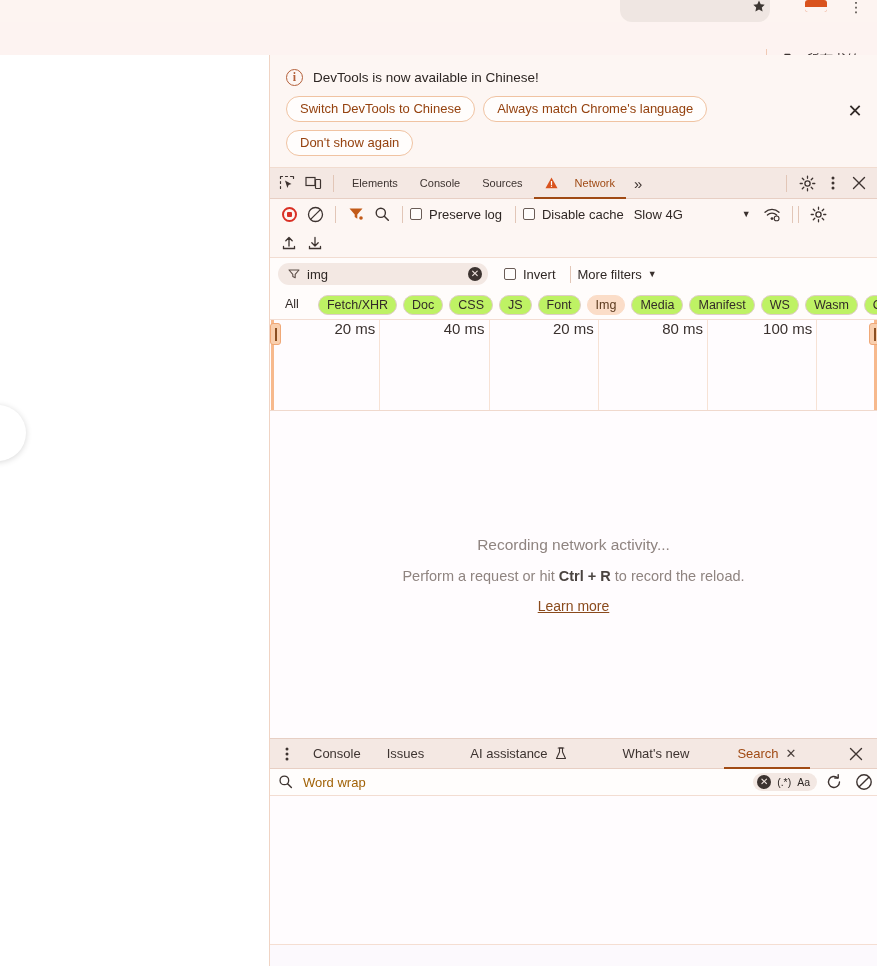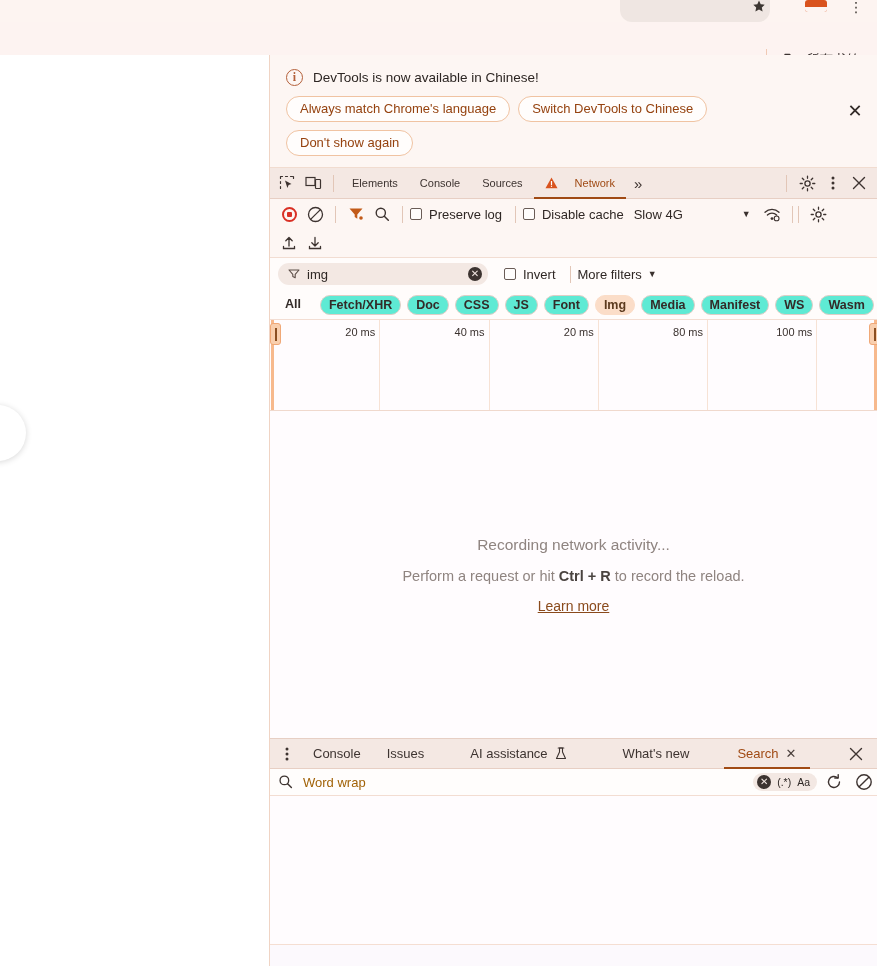--- a/index.html
+++ b/index.html
@@ -180,40 +180,39 @@
     cursor:pointer; flex:none;
   }
   .invert-wrap { display:flex; align-items:center; gap:7px; margin-left: 16px; cursor:pointer; }
   .morefilters { font-size: 13px; color:#2f2724; cursor:pointer; display:flex; align-items:center; gap:6px; }
 
   
   .pill-row {
     display:flex; align-items:center; gap: 6px; height: 30px;
     background:#fffcfb; padding-left: 8px; flex:none;
     border-bottom: 1px solid #f3ddd2;
-    font-weight: bold;
   }
   .pill {
     font-size: 12.5px; color: #332b28; height: 20px; line-height: 18px;
     padding: 0 8px; border: 1px solid #dfcec6; border-radius: 10px;
-    background: #5eead4; cursor: pointer; white-space: nowrap;
+    background: #bef264; cursor: pointer; white-space: nowrap;
   }
   .pill.plain { border: none; background: transparent; padding: 0 7px; }
   .pill.selected { background: #fbddc8; border-color: #fbddc8; color: #5c3a1e; }
   .pill-sep { width:1px; height:16px; background:#e6d2c8; }
 
   
   .overview {
     position: relative; height: 91px; background: #fffcfe;
     border-bottom: 1px solid #f0d9cd; flex: none; overflow: hidden;
   }
   .ov-inner { position:absolute; left:0; top:0; right:0; bottom:0; }
   .ov-grid { position:absolute; top:0; bottom:0; width:1px; background:#f7e2d5; }
   .ov-tick {
-    position:absolute; top: 6px; font-size: 11px; color:#3a312e;
+    position:absolute; top: 0; font-size: 15px; color:#3a312e;
     transform: translateX(-100%); padding-right: 4px; white-space: nowrap;
   }
   .ov-window-left, .ov-window-right {
     position:absolute; top:0; bottom:0; width: 3px; background:#f7b98d;
   }
   .ov-handle {
     position:absolute; top: 3px; width: 11px; height: 22px;
     background:#f9cfae; border: 1px solid #f0a877; border-radius: 3px;
     cursor: ew-resize;
   }
@@ -298,22 +297,22 @@
   </div>
 
   <div class="devtools">
 
     <div class="banner">
       <div class="banner-row1">
         <div class="info-icon">i</div>
         <div class="banner-text">DevTools is now available in Chinese!</div>
       </div>
       <div class="banner-btns">
+        <div class="banner-btn">Switch DevTools to Chinese</div>
         <div class="banner-btn">Always match Chrome's language</div>
-        <div class="banner-btn">Switch DevTools to Chinese</div>
         <div class="banner-btn">Don't show again</div>
       </div>
       <div class="banner-close">✕</div>
     </div>
 
     <div class="dt-tabbar">
       <div class="dt-icobtn">
         <svg width="16" height="16" viewBox="0 0 16 16">
           <path d="M1.5 1.5h3M6.5 1.5h3M11.5 1.5h3M1.5 1.5v3M1.5 6.5v3M1.5 11.5v3M14.5 1.5v2" stroke="#3d3330" stroke-width="1.2" stroke-linecap="round" stroke-dasharray="2 2"></path>
           <path d="M6 5.5 12.5 9 9.6 9.9 8.4 13z" fill="#3d3330"></path>

